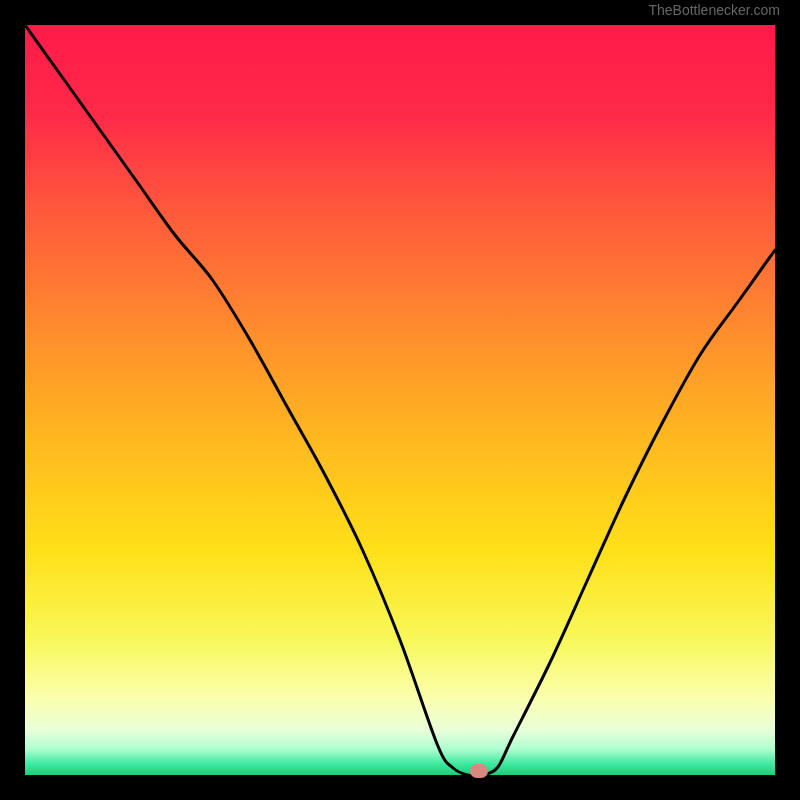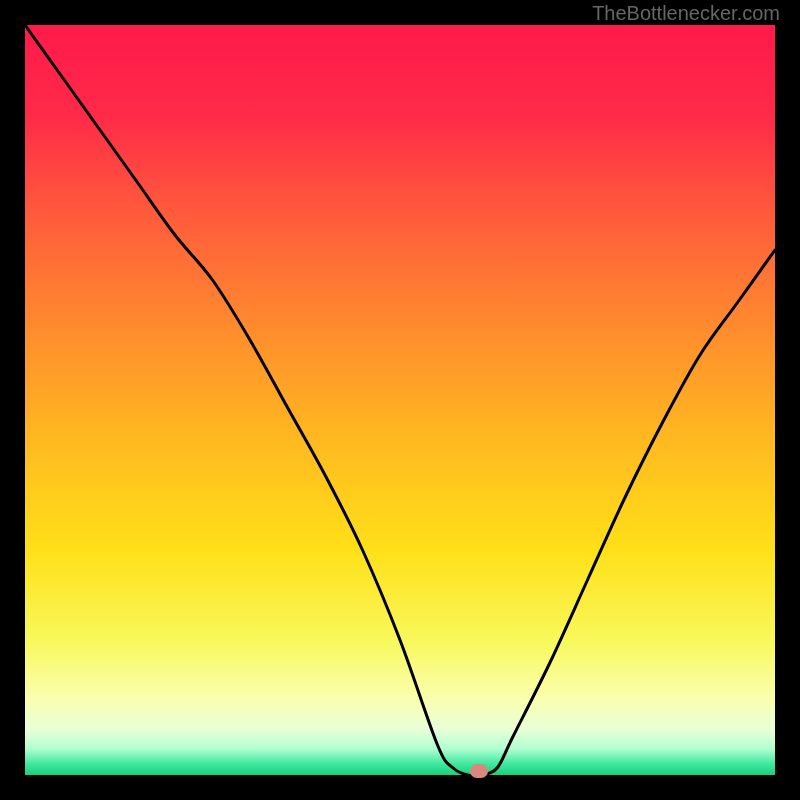--- a/index.html
+++ b/index.html
@@ -9,21 +9,21 @@
     background: #000;
     position: relative;
     font-family: Arial, Helvetica, sans-serif;
     overflow: hidden;
   }
   .watermark {
     position: absolute;
     top: 2px;
     right: 20px;
     color: #666;
-    font-size: 20px;
+    font-size: 14px;
     font-weight: 500;
     z-index: 10;
   }
   .chart-frame {
     position: absolute;
     left: 25px;
     top: 25px;
     width: 750px;
     height: 750px;
     background: #000;

